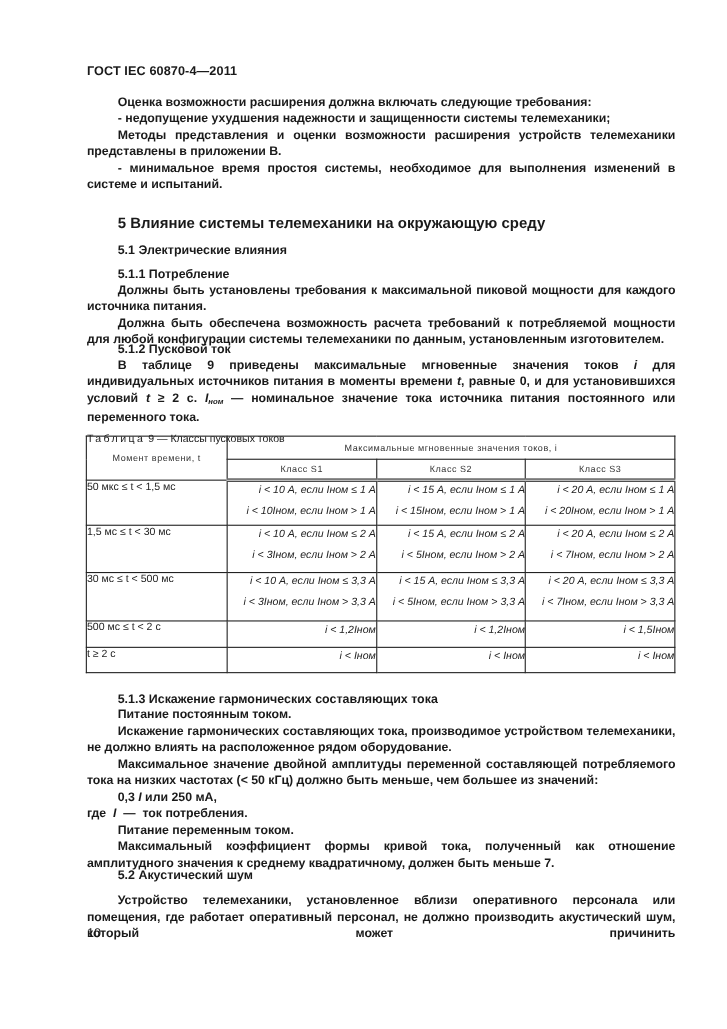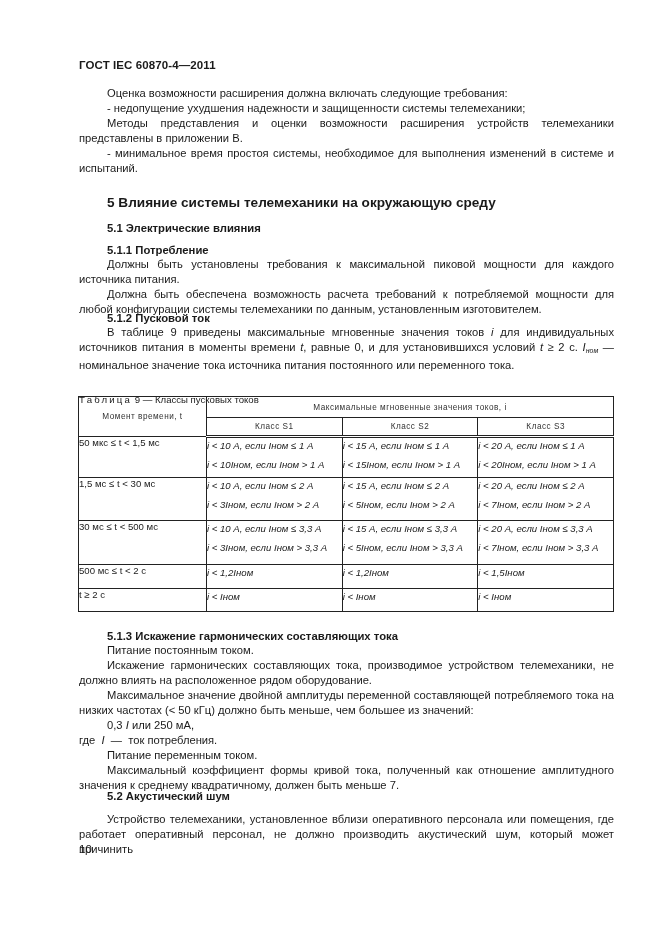--- a/index.html
+++ b/index.html
@@ -3,40 +3,40 @@
 <meta charset="utf-8">
 <style>
   html, body { margin: 0; padding: 0; background: #ffffff; }
   body {
     width: 661px; height: 935px; position: relative; overflow: hidden;
     font-family: "Liberation Sans", sans-serif; color: #1a1a1a;
   }
   .page { position: absolute; left: 0; top: 0; width: 661px; height: 935px; border-radius: 20px; }
   .hdr { position: absolute; left: 79px; top: 59px; font-size: 11.5px; font-weight: bold; letter-spacing: 0.1px; }
   .blk { position: absolute; left: 79px; width: 535px; font-size: 11.2px; line-height: 15px; }
-  .p { text-indent: 28px; text-align: justify; margin: 0; }
+  .p { text-indent: 28px; text-align: justify; margin: 0; font-weight: bold; }
   .noind { text-indent: 0; }
   .h1 { position: absolute; left: 107px; font-size: 13.6px; font-weight: bold; }
   .h2 { position: absolute; left: 107px; font-size: 11.3px; font-weight: bold; }
   .i { font-style: italic; }
   .sub { font-size: 7px; vertical-align: -2px; }
   .caption { position: absolute; left: 79px; top: 394px; font-size: 9.6px; }
   .caption .sp { letter-spacing: 2.2px; }
 
   table.t9 {
     position: absolute; left: 78px; top: 396px; width: 536px;
     border-collapse: collapse; font-size: 9.6px; color: #222;
   }
   table.t9 td, table.t9 th { border: 1px solid #222; padding: 0; font-weight: normal; }
   table.t9 th { font-size: 8.2px; letter-spacing: 0.5px; color: #333; }
   table.t9 .c0 { width: 128px; }
   table.t9 .cx { width: 135px; }
   table.t9 thead tr.r2 th { border-bottom: 3px double #222; height: 17px; }
   table.t9 thead tr.r1 th { height: 20px; }
-  .cell { padding: 3px 6px 0 6px; vertical-align: top; text-align: left; }
+  .cell { padding: 3px 6px 0 6px; vertical-align: top; text-align: right; }
   .cell .ln { height: 19px; line-height: 15px; white-space: nowrap; }
   .c0cell { padding: 5px 6px 0 6px; vertical-align: top; white-space: nowrap; }
   .pgnum { position: absolute; left: 79px; top: 843px; font-size: 11.5px; }
 </style>
 </head>
 <body>
 
 <div class="page">
 
   <div class="hdr">ГОСТ IEC 60870-4—2011</div>

